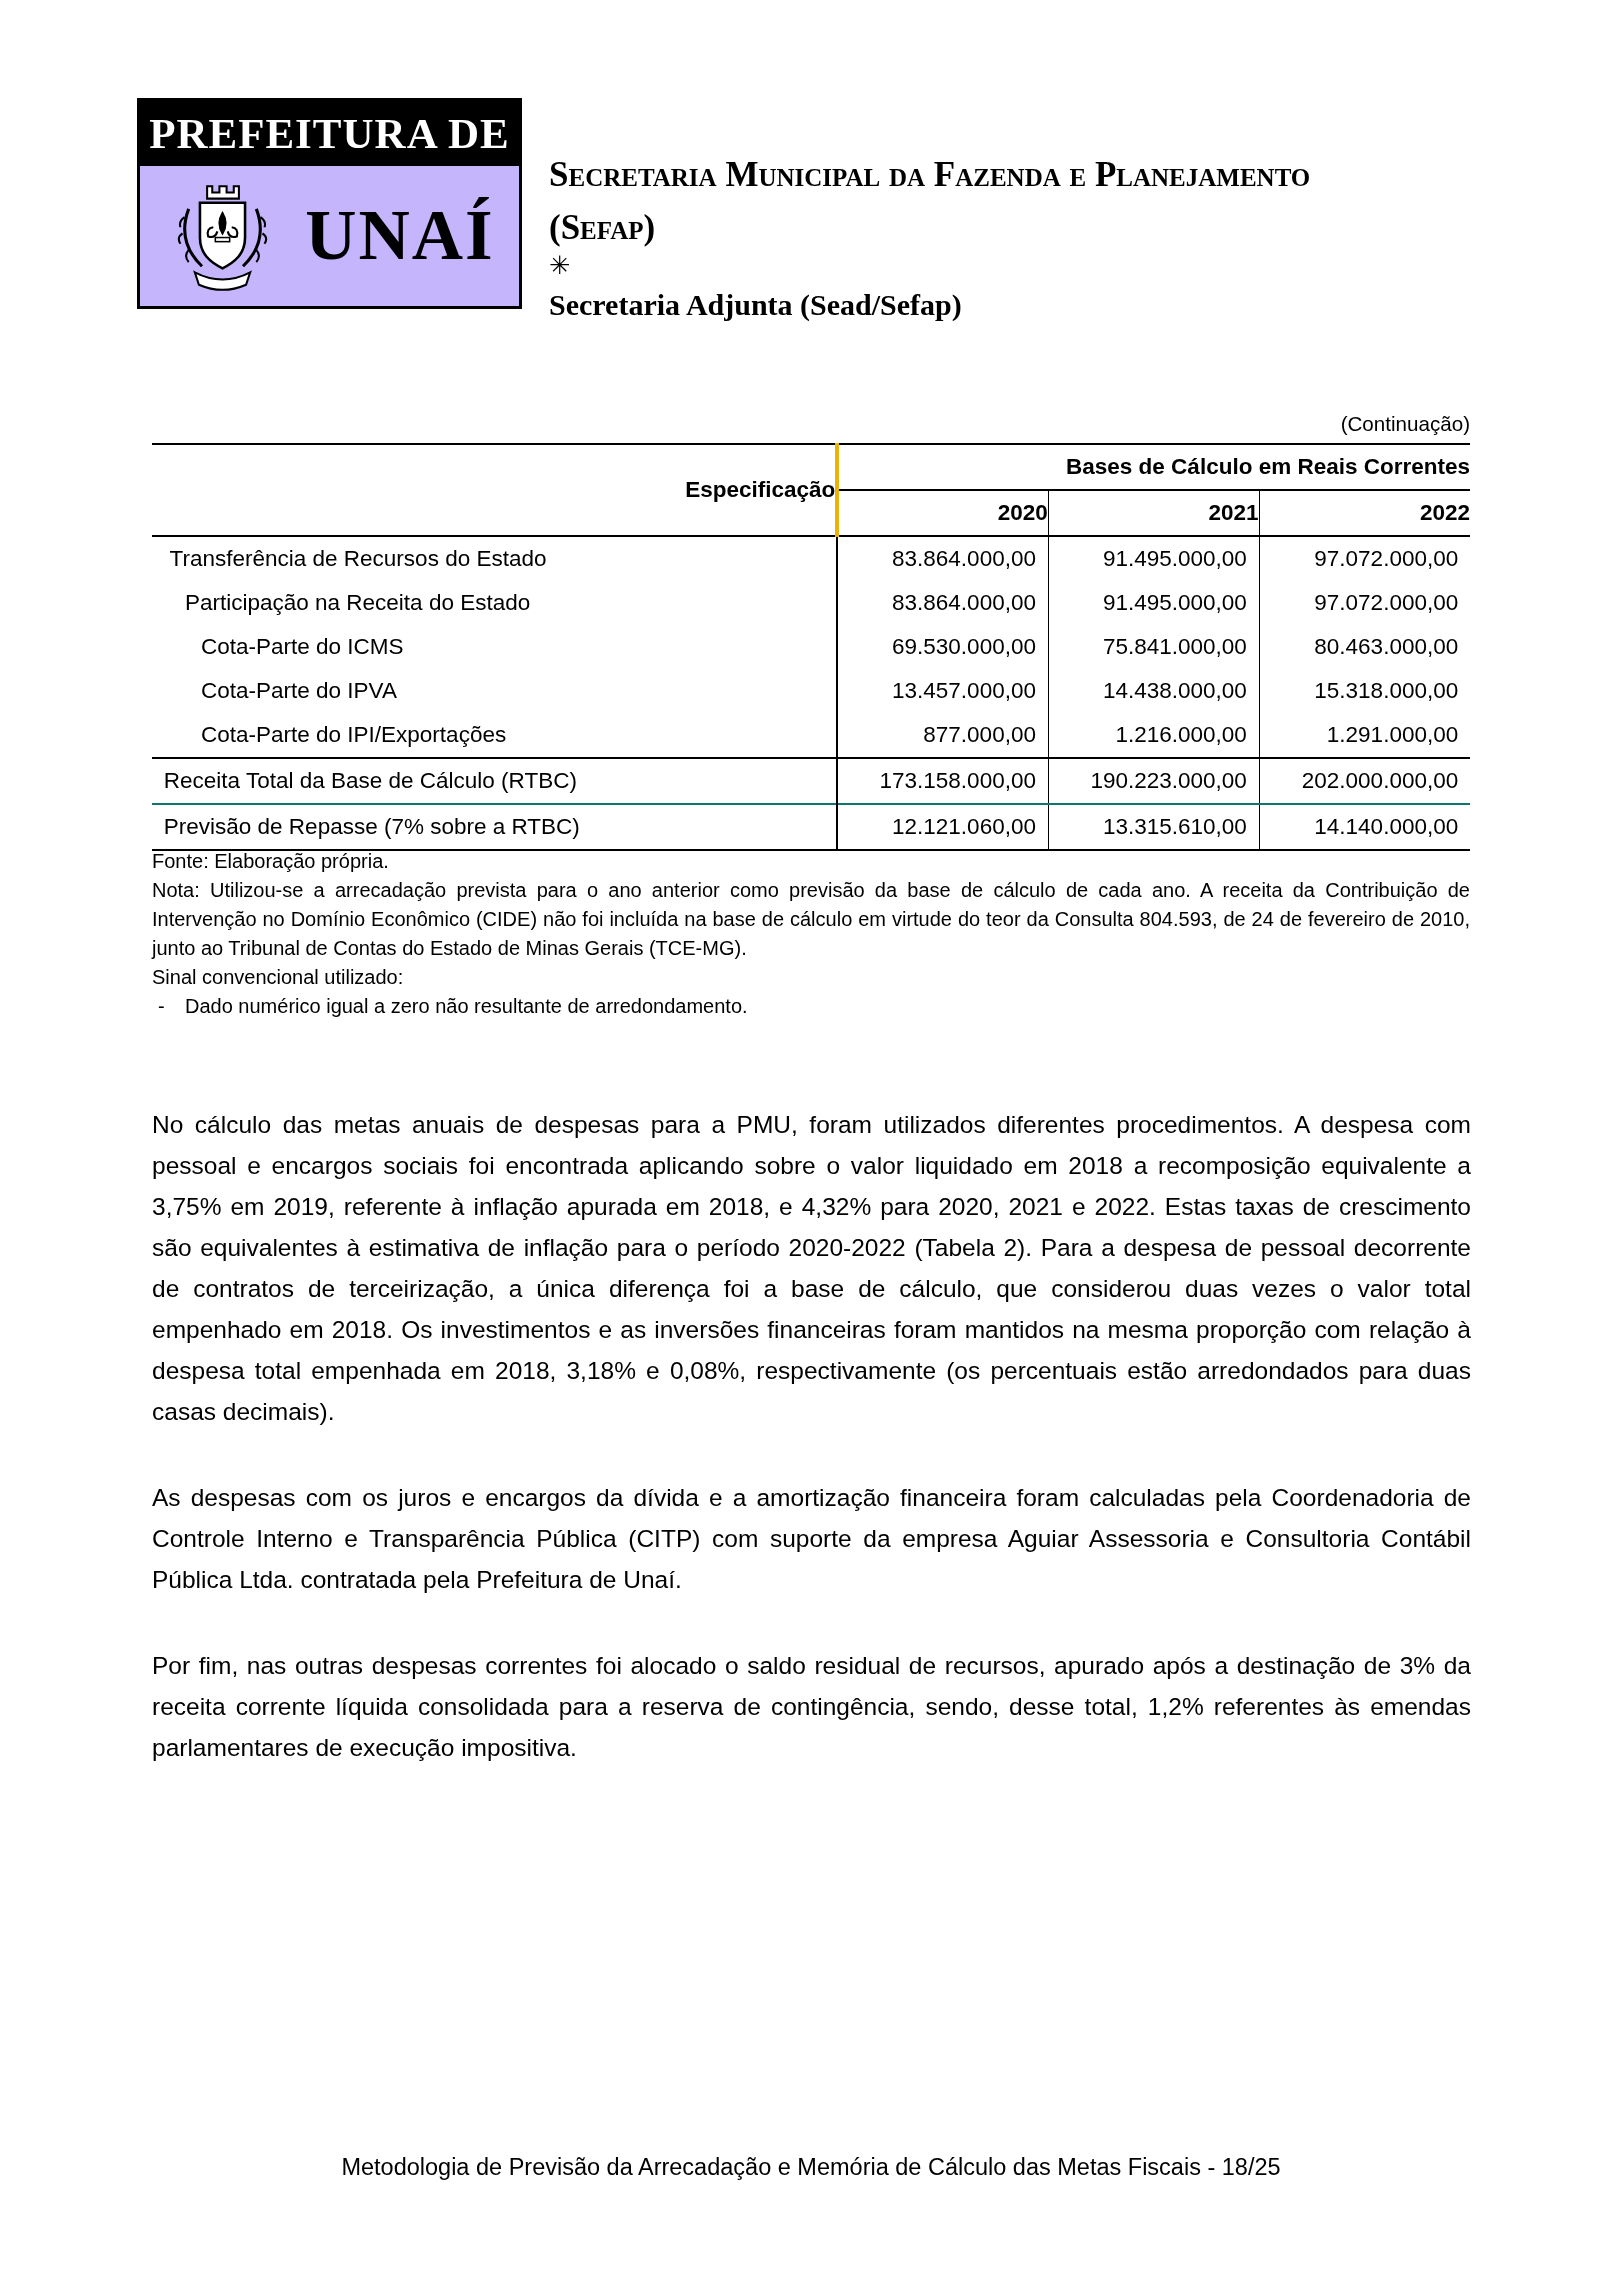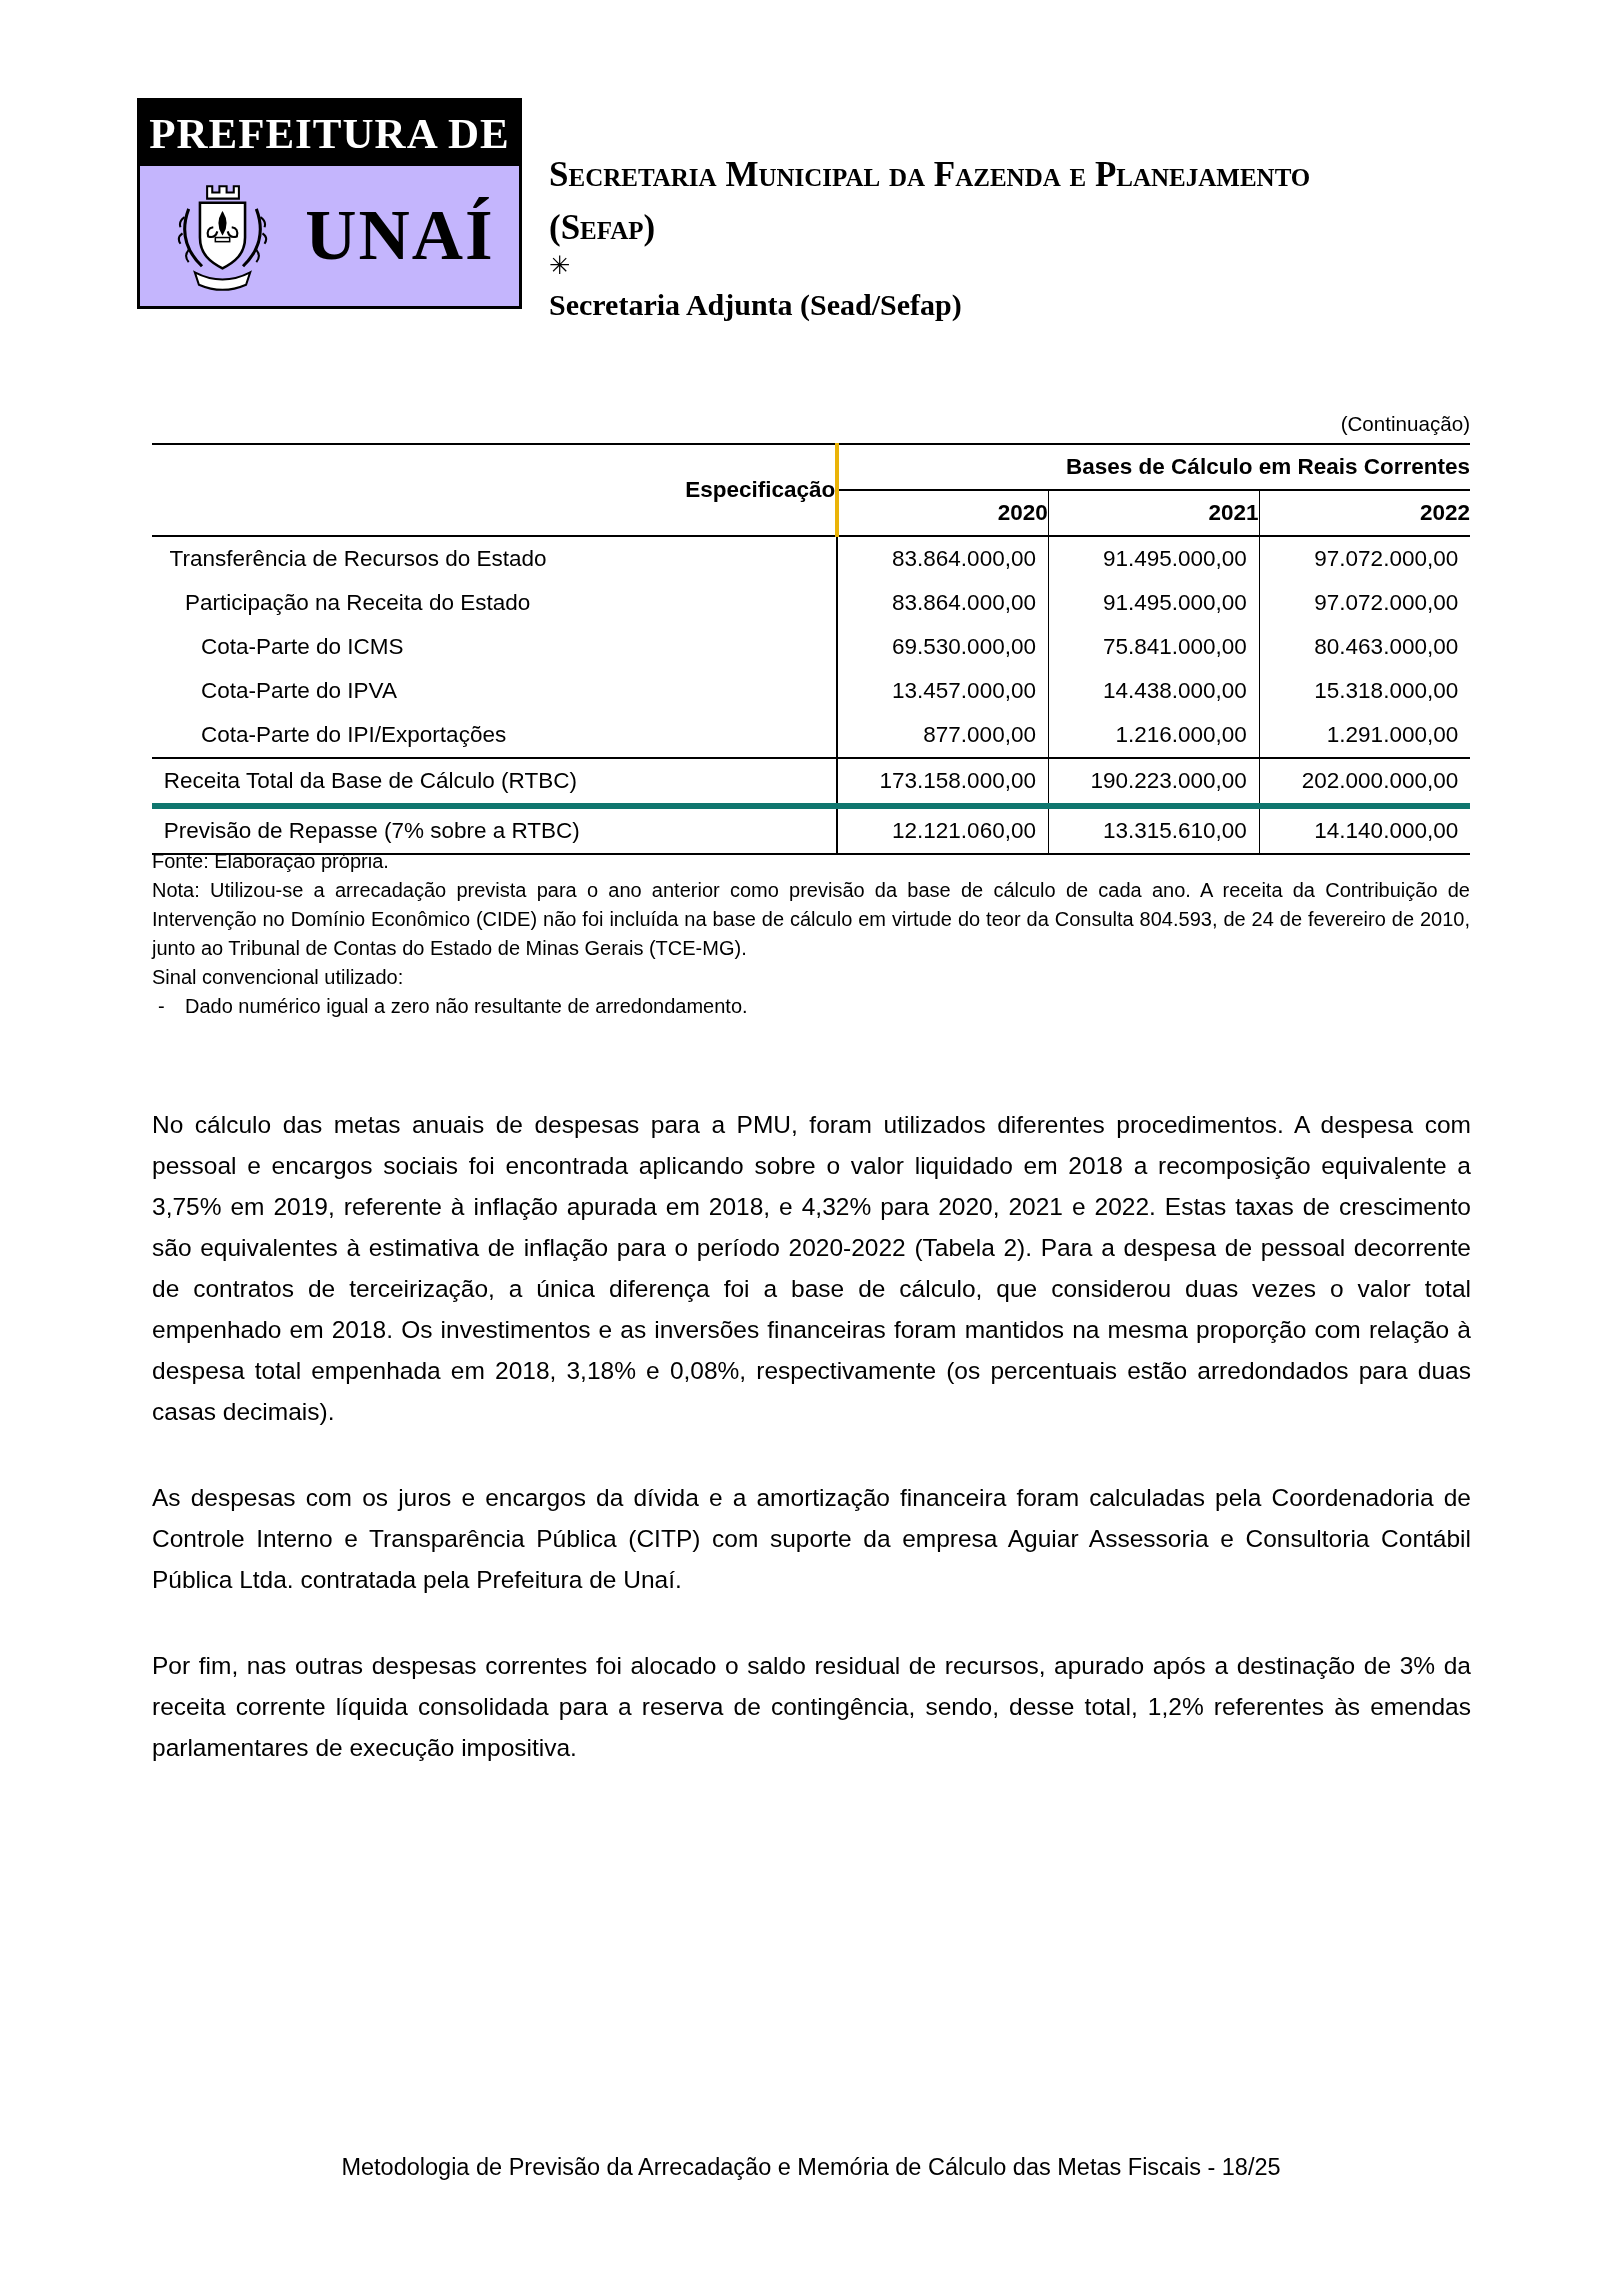--- a/index.html
+++ b/index.html
@@ -39,21 +39,21 @@
   .calc-table tr.yr th{border-bottom:2px solid #000;height:44px;}
   .calc-table tr.yr th + th{border-left:1px solid #000;}
   .calc-table td{height:42px;vertical-align:middle;}
   .calc-table td.lbl{text-align:left;padding-left:11.8px;}
   .calc-table td.ind1{padding-left:17.6px;}
   .calc-table td.ind2{padding-left:33px;}
   .calc-table td.ind3{padding-left:49px;}
   .calc-table td.num{text-align:right;padding-right:11.8px;border-left:1px solid #000;}
   .calc-table td.num.first{border-left:2px solid #000;padding-left:36px;}
   .calc-table tr.sep-strong td{border-top:2px solid #000;}
-  .calc-table tr.sep-thin td{border-top:6px solid #0f766e;margin-top:6px;}
+  .calc-table tr.sep-thin td{border-top:2px solid #0f766e;margin-top:6px;}
 
   
   .table-notes{position:absolute;top:847px;left:152px;width:1318px;
                font-size:20px;line-height:29px;}
   .table-notes .just{text-align:justify;}
   .sinal-item{display:flex;}
   .sinal-item .marker{flex:0 0 33px;padding-left:5.9px;box-sizing:border-box;}
 
   
   .bodytext{position:absolute;top:1104px;left:152px;width:1319px;

